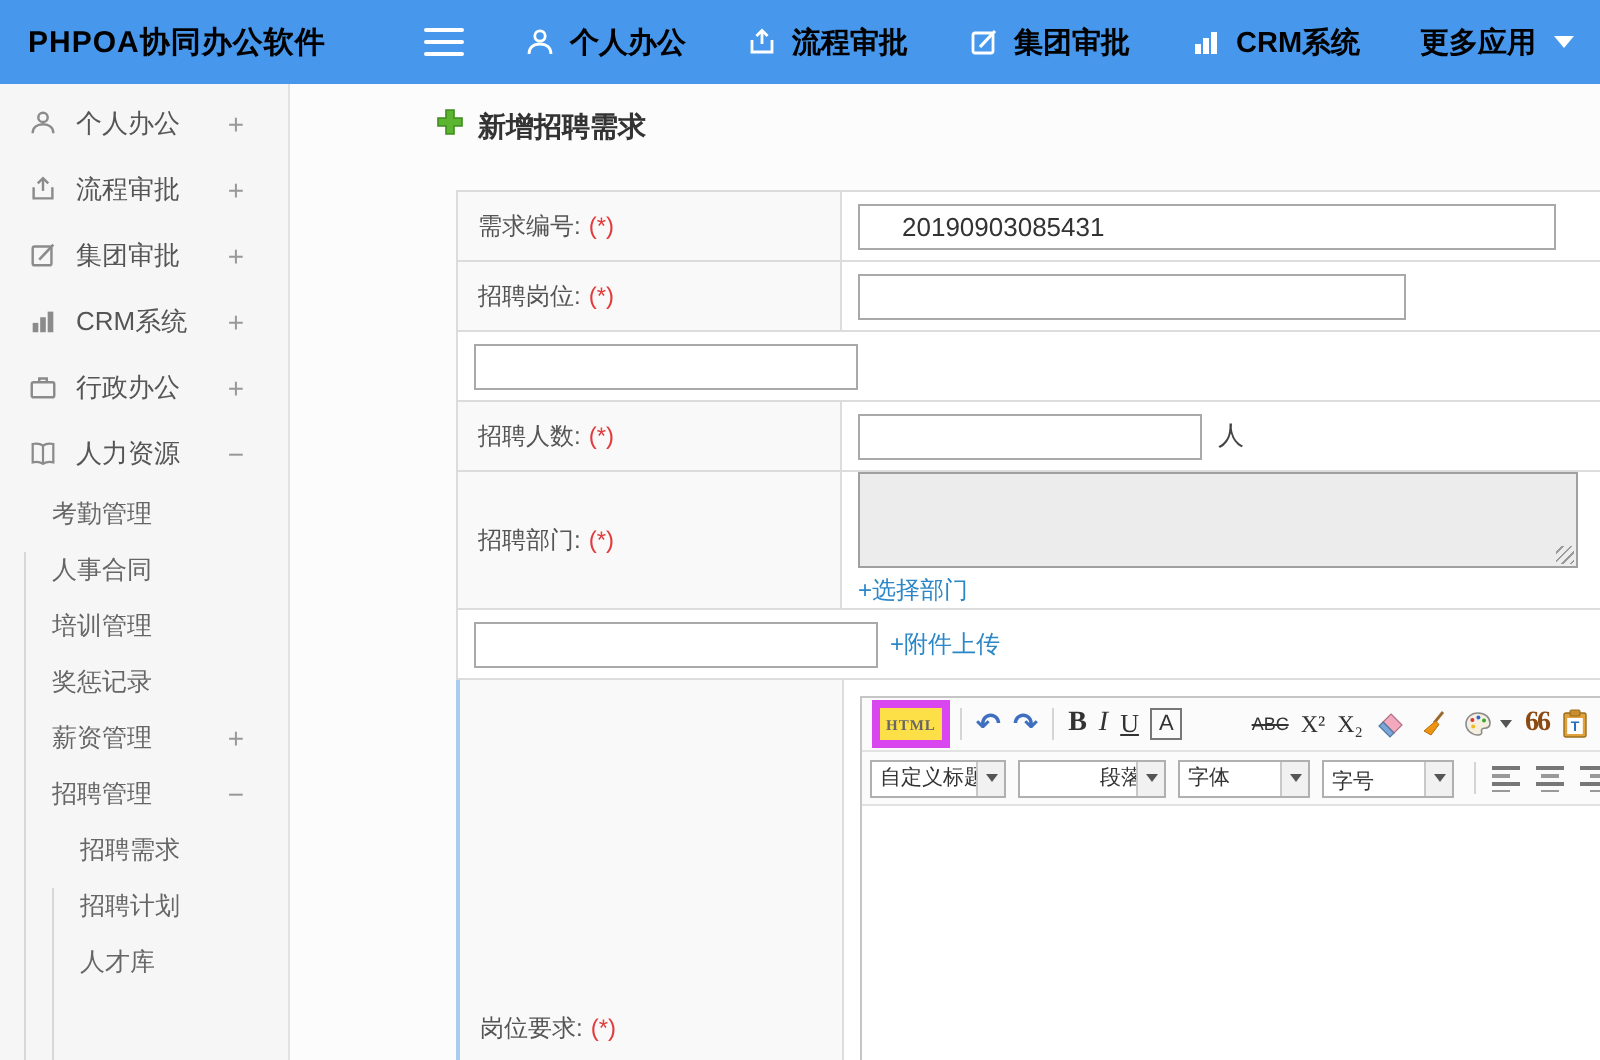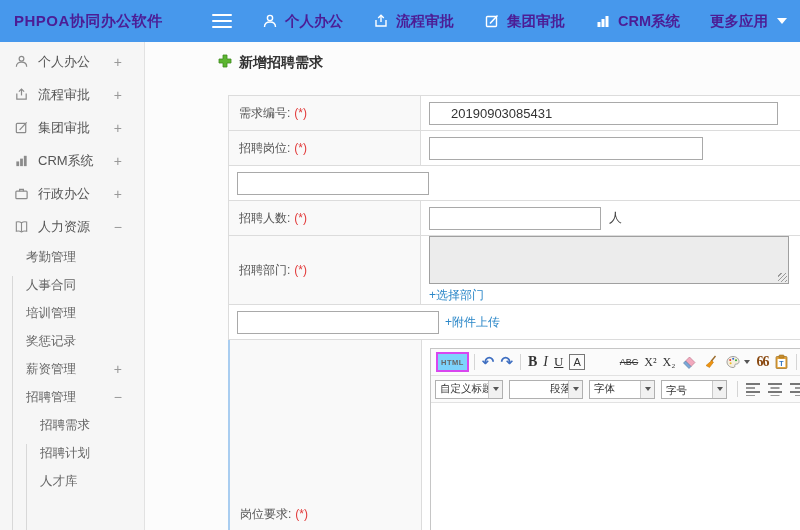--- a/index.html
+++ b/index.html
@@ -1,21 +1,21 @@
 <!DOCTYPE html>
 <html><head>
 <meta charset="utf-8">
 <style>
   html,body{margin:0;padding:0;}
   .stage{position:relative;width:800px;height:530px;overflow:hidden;background:#fcfcfc;
          font-family:"Liberation Sans","DejaVu Sans",sans-serif;}
 
   
   .topbar{position:absolute;top:0;left:0;right:0;height:42px;background:#4798ec;
-          display:flex;align-items:center;color:#4c1d95;}
+          display:flex;align-items:center;color:#000000;}
   .brand{margin-left:14px;width:176px;font-size:15px;font-weight:bold;letter-spacing:.5px;}
   .hamburger{width:20px;height:14px;margin-left:22px;display:flex;flex-direction:column;justify-content:space-between;cursor:pointer;}
   .hamburger span{display:block;height:2px;background:#fff;border-radius:1px;}
   .tnav{display:flex;align-items:center;margin-left:30px;cursor:pointer;}
   .tnav .ticon{margin-right:7px;display:flex;}
   .tnav .tlabel{font-size:14.5px;font-weight:bold;}
   .caret{width:0;height:0;border-left:5px solid transparent;border-right:5px solid transparent;
          border-top:6px solid #fff;margin-left:9px;}
 
   
@@ -58,22 +58,22 @@
   .row7{border-left:2px solid #a9cdf0;margin-left:-1px;}
   .row7 .ffield{align-items:flex-start;padding-top:8px;}
 
   
   .editor{width:430px;border:1px solid #c6c6c6;background:#fff;}
   .tb{display:flex;align-items:center;height:26px;padding:0 4px;background:#fbfbfb;
       border-bottom:1px solid #e2e2e2;white-space:nowrap;}
   .tbtn{height:20px;display:flex;align-items:center;justify-content:center;margin:0 1px;
         font-size:12px;color:#333;cursor:pointer;padding:0 2px;}
   .sep{width:1px;height:16px;background:#d5d5d5;margin:0 4px;}
-  .html-btn{font-size:7.5px;font-weight:bold;color:#666;letter-spacing:.5px;border:2px solid #d946ef;
-            background:#7dd3fc;height:16px;padding:0 3px;}
+  .html-btn{font-size:7.5px;font-weight:bold;color:#666;letter-spacing:.5px;border:4px solid #d946ef;
+            background:#fde047;height:16px;padding:0 3px;font-family:Liberation Serif, serif;}
   .ur{color:#3f6fc1;font-size:15px;font-weight:bold;}
   .bserif{font-family:"Liberation Serif",serif;font-weight:bold;font-size:14px;}
   .iserif{font-family:"Liberation Serif",serif;font-style:italic;font-size:14px;}
   .userif{font-family:"Liberation Serif",serif;font-size:13px;text-decoration:underline;}
   .abox{border:1px solid #777;font-size:11px;padding:0 3px;height:14px;display:flex;align-items:center;}
   .strike{font-size:9px;text-decoration:line-through;letter-spacing:0;margin-left:30px;}
   .supsub{font-size:12px;font-family:"Liberation Serif",serif;}
   .quote66{font-family:"Liberation Serif",serif;font-weight:bold;color:#8a4a12;font-size:14px;letter-spacing:-1px;}
   .dcaret{width:0;height:0;border-left:3.5px solid transparent;border-right:3.5px solid transparent;
           border-top:4px solid #555;margin-left:3px;}

